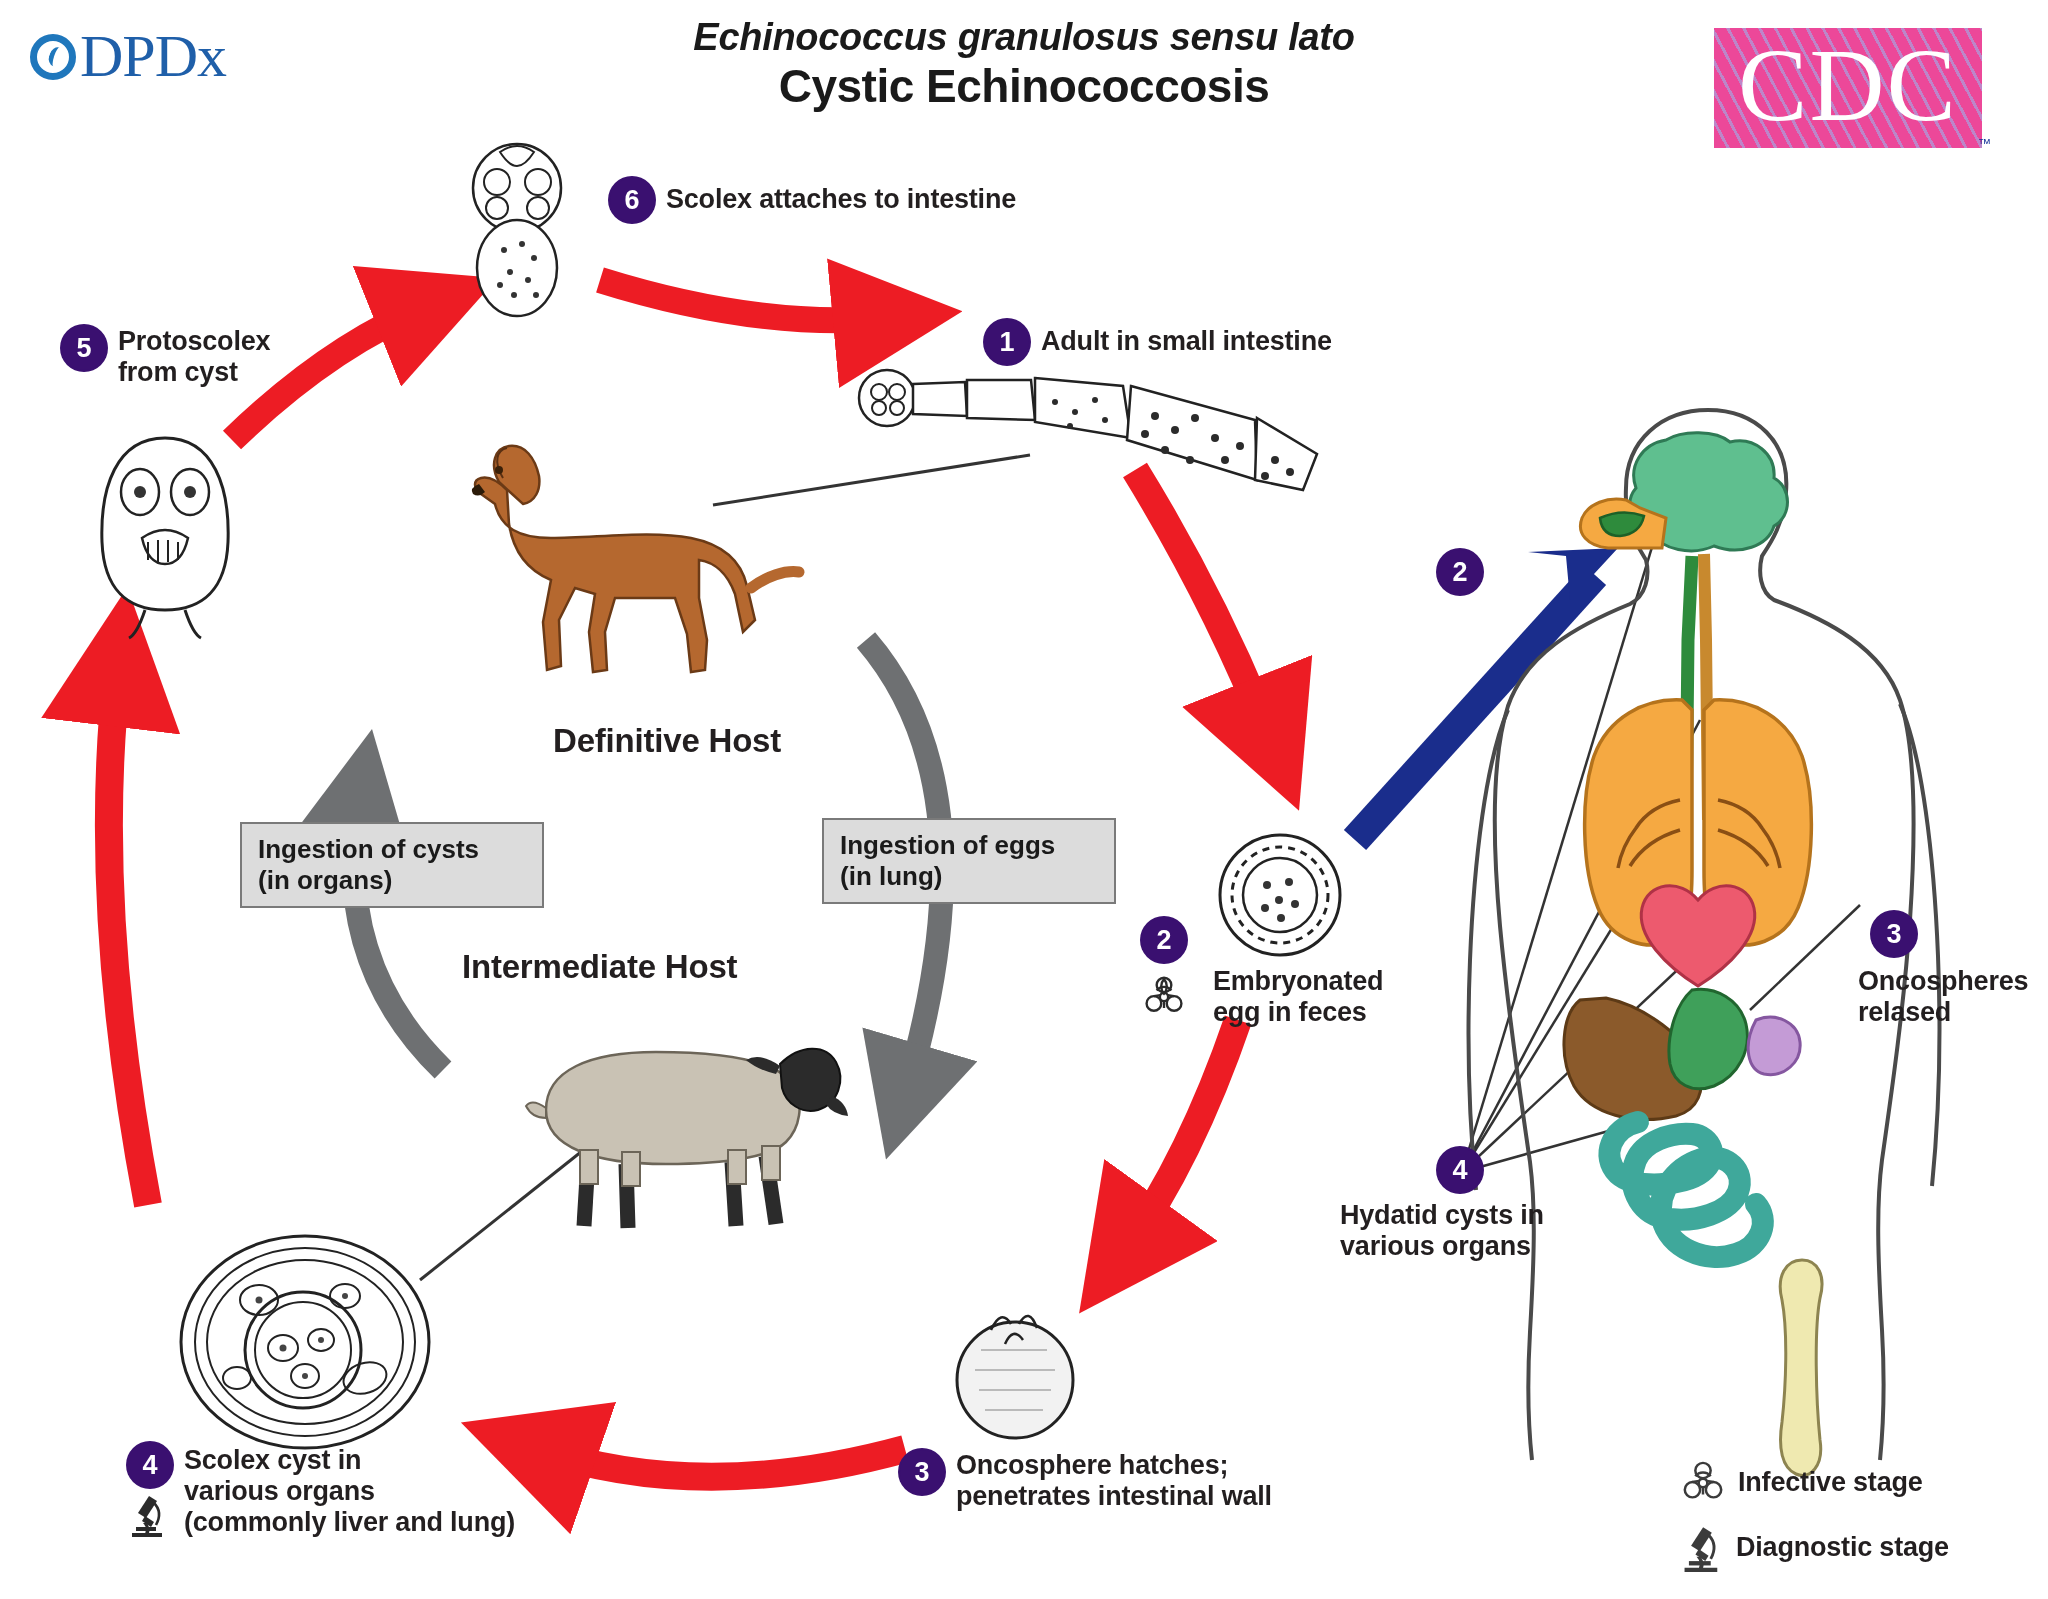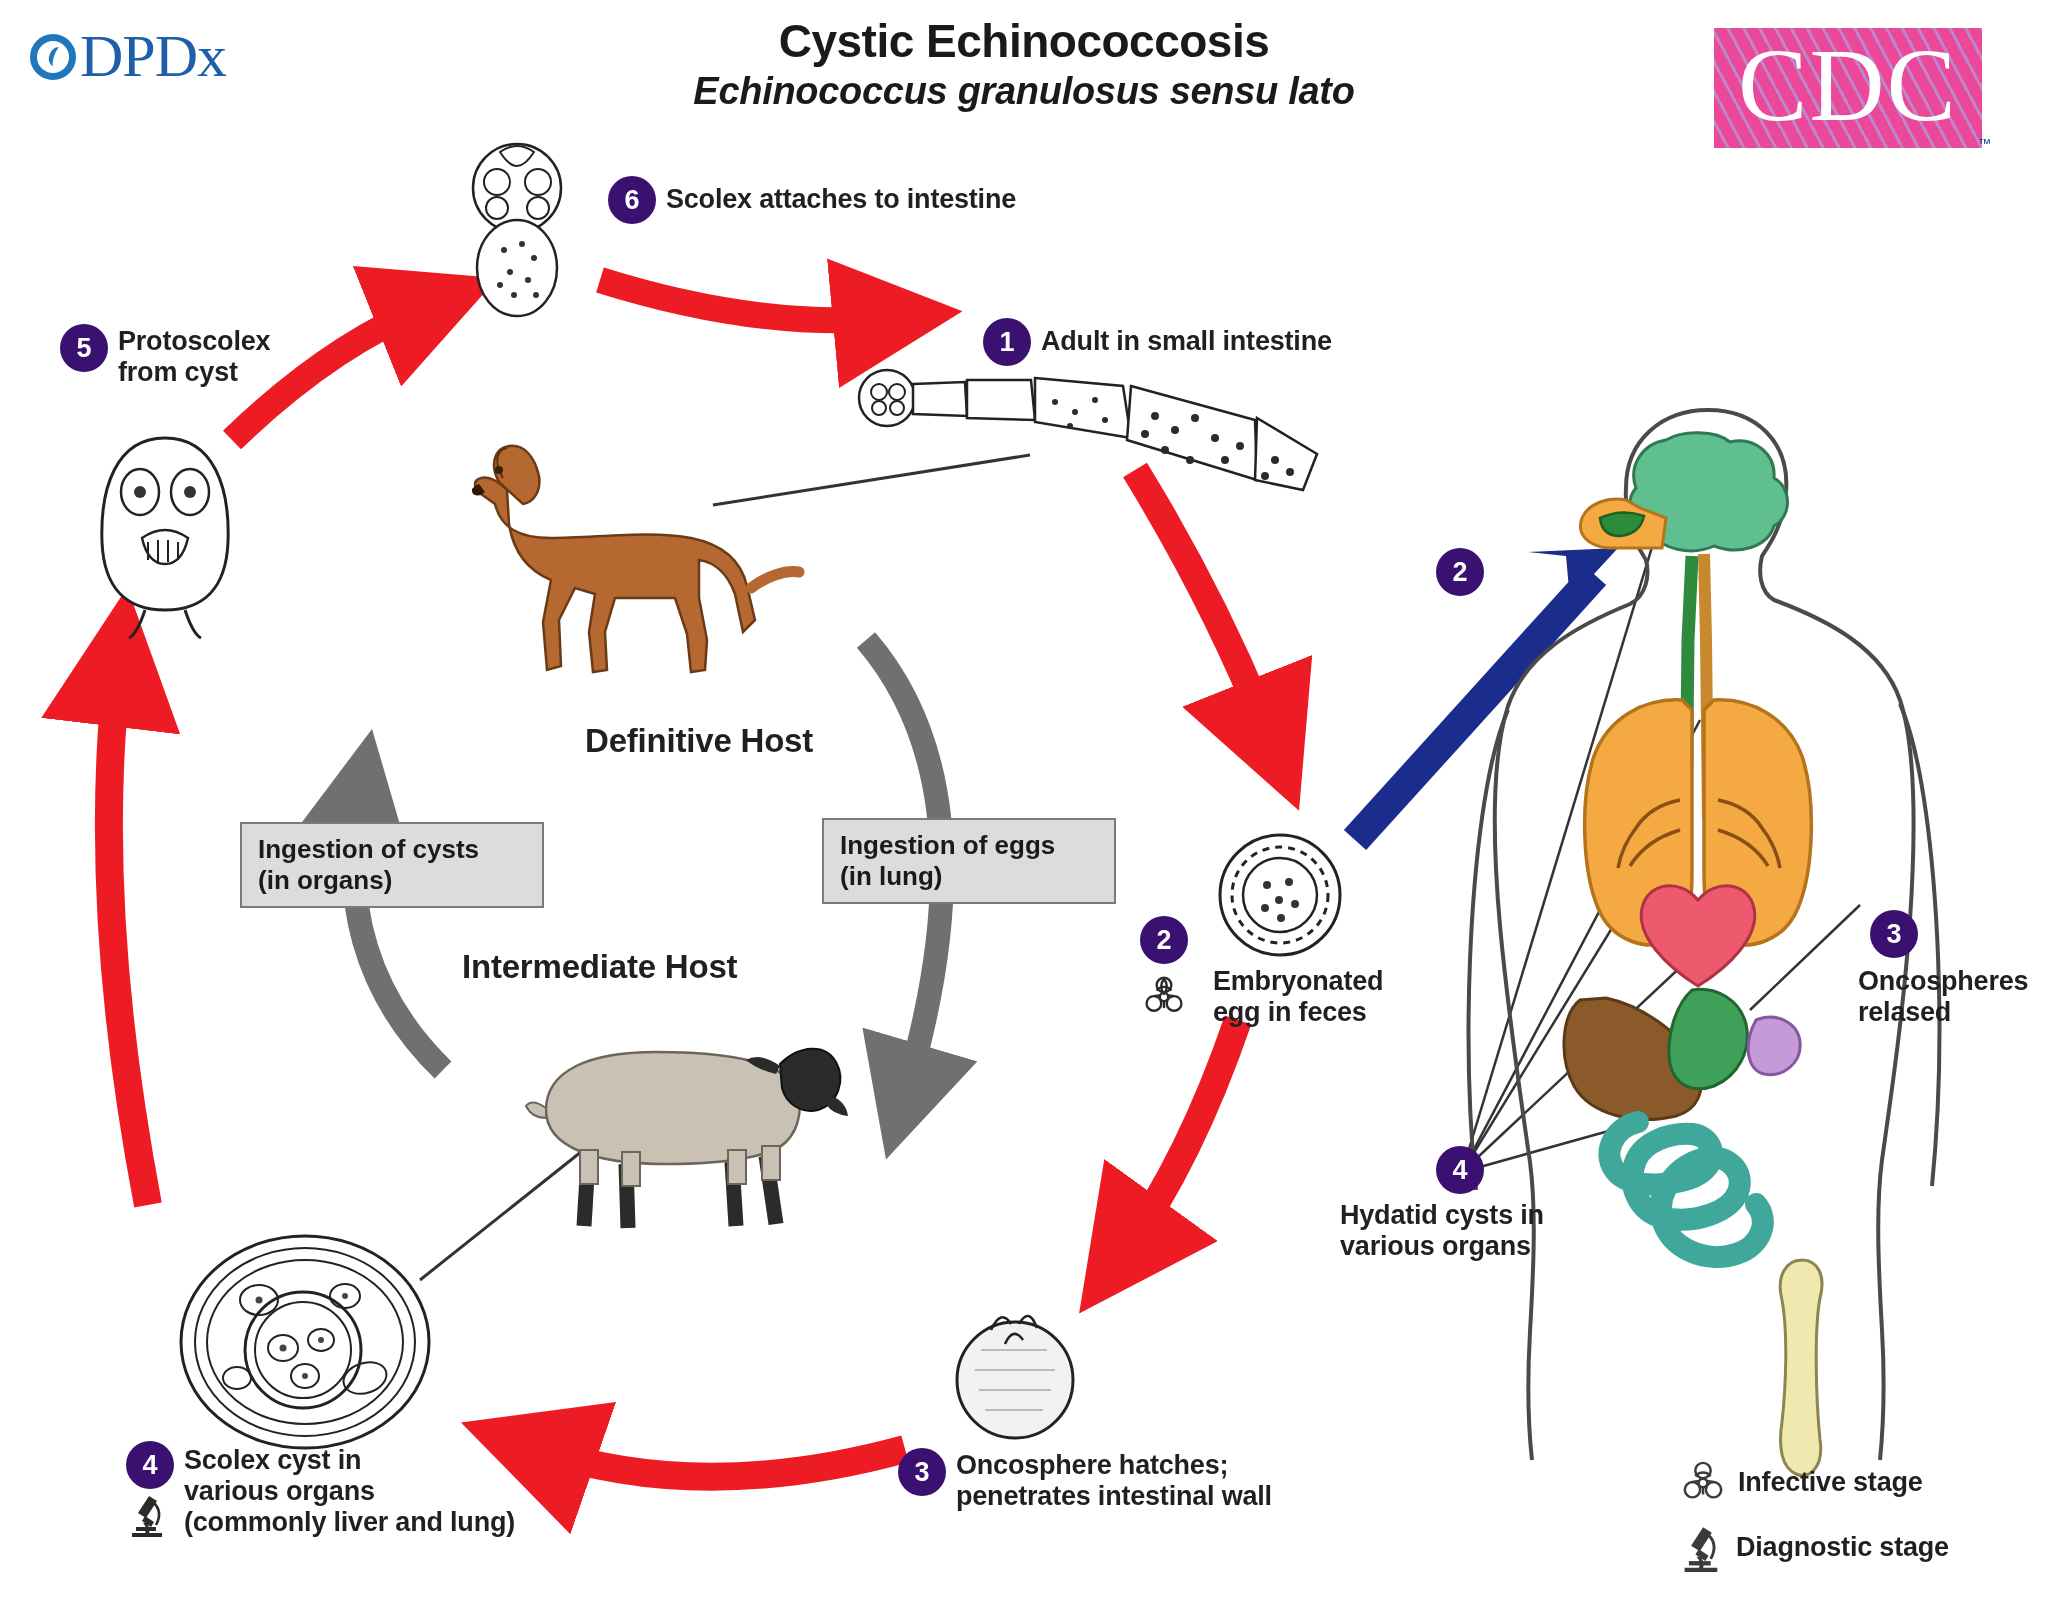--- a/index.html
+++ b/index.html
@@ -43,22 +43,22 @@
 </style>
 </head>
 <body>
 
 <div class="abs" id="dpdx-logo">
   <span class="mark"></span>
     <span>DPDx</span>
 </div>
 
 <div class="abs" id="title-block">
+  <div id="title-sub">Echinococcus granulosus sensu lato</div>
   <div id="title-main">Cystic Echinococcosis</div>
-  <div id="title-sub">Echinococcus granulosus sensu lato</div>
 </div>
 
 <div class="abs" id="cdc-logo">
   <div class="stripes"></div>
   <div class="txt">CDC</div>
 </div>
 <div class="abs" id="cdc-tm">™</div>
 
 <svg class="abs" style="left:0;top:0;width:2048px;height:1599px;" viewBox="0 0 2048 1599">
   <defs>
@@ -393,21 +393,21 @@
       </span>
     </div>
     <div style="padding-top:2px;">
       <div class="lbl">Scolex cyst in</div>
       <div class="lbl">various organs</div>
       <div class="lbl">(commonly liver and lung)</div>
     </div>
   </div>
 </div>
 
-<div class="abs lbl b" style="left:553px;top:722px;font-size:33px;margin-left:32px;">Definitive Host</div>
+<div class="abs lbl b" style="left:553px;top:722px;font-size:33px;">Definitive Host</div>
 <div class="abs lbl b" style="left:462px;top:948px;font-size:33px;">Intermediate Host</div>
 
 <div class="abs graybox" style="left:240px;top:822px;width:268px;">
   <div>Ingestion of cysts</div>
   <div>(in organs)</div>
 </div>
 <div class="abs graybox" style="left:822px;top:818px;width:258px;">
   <div>Ingestion of eggs</div>
   <div>(in lung)</div>
 </div>

